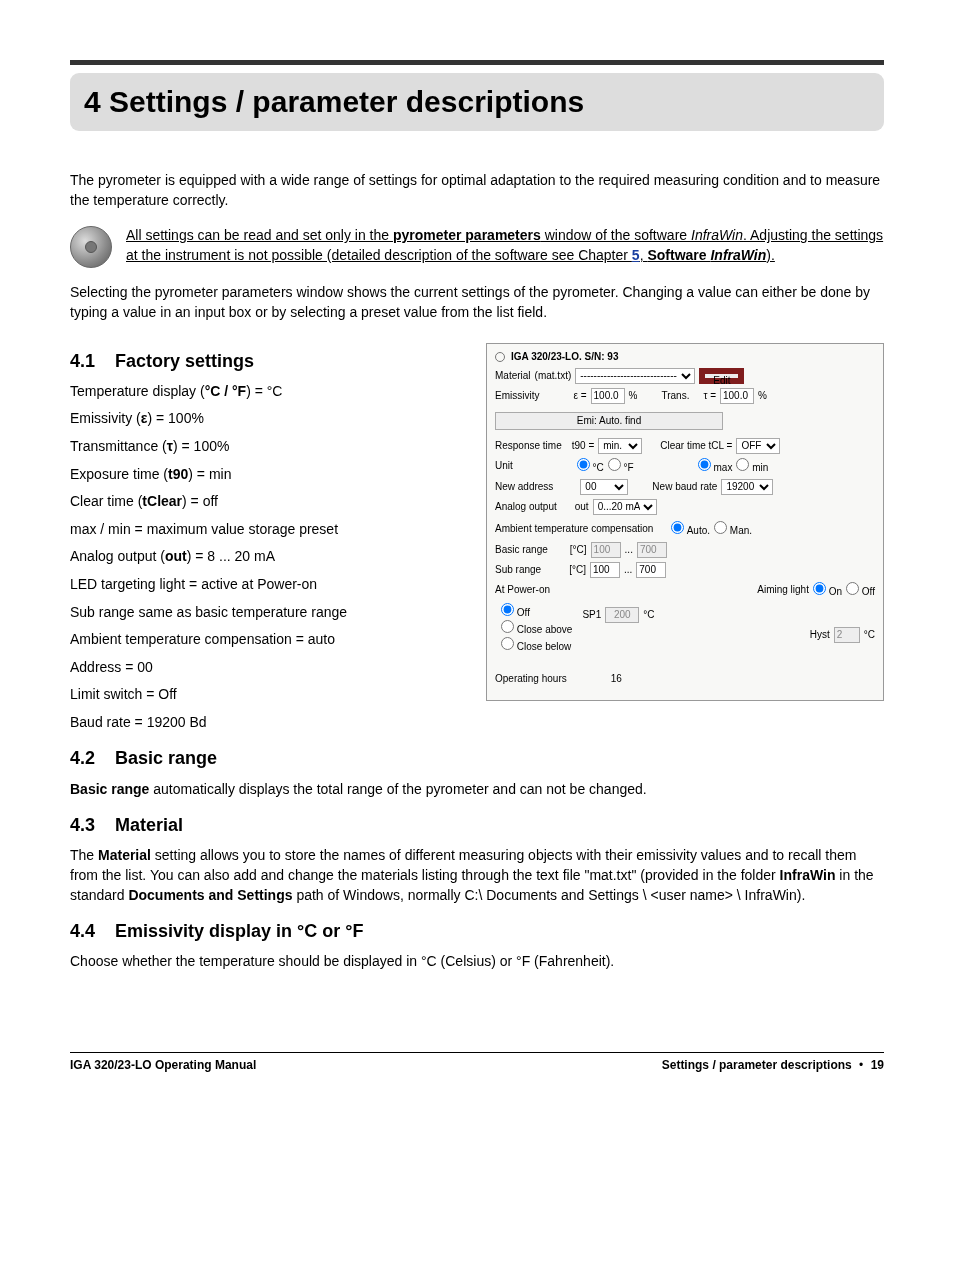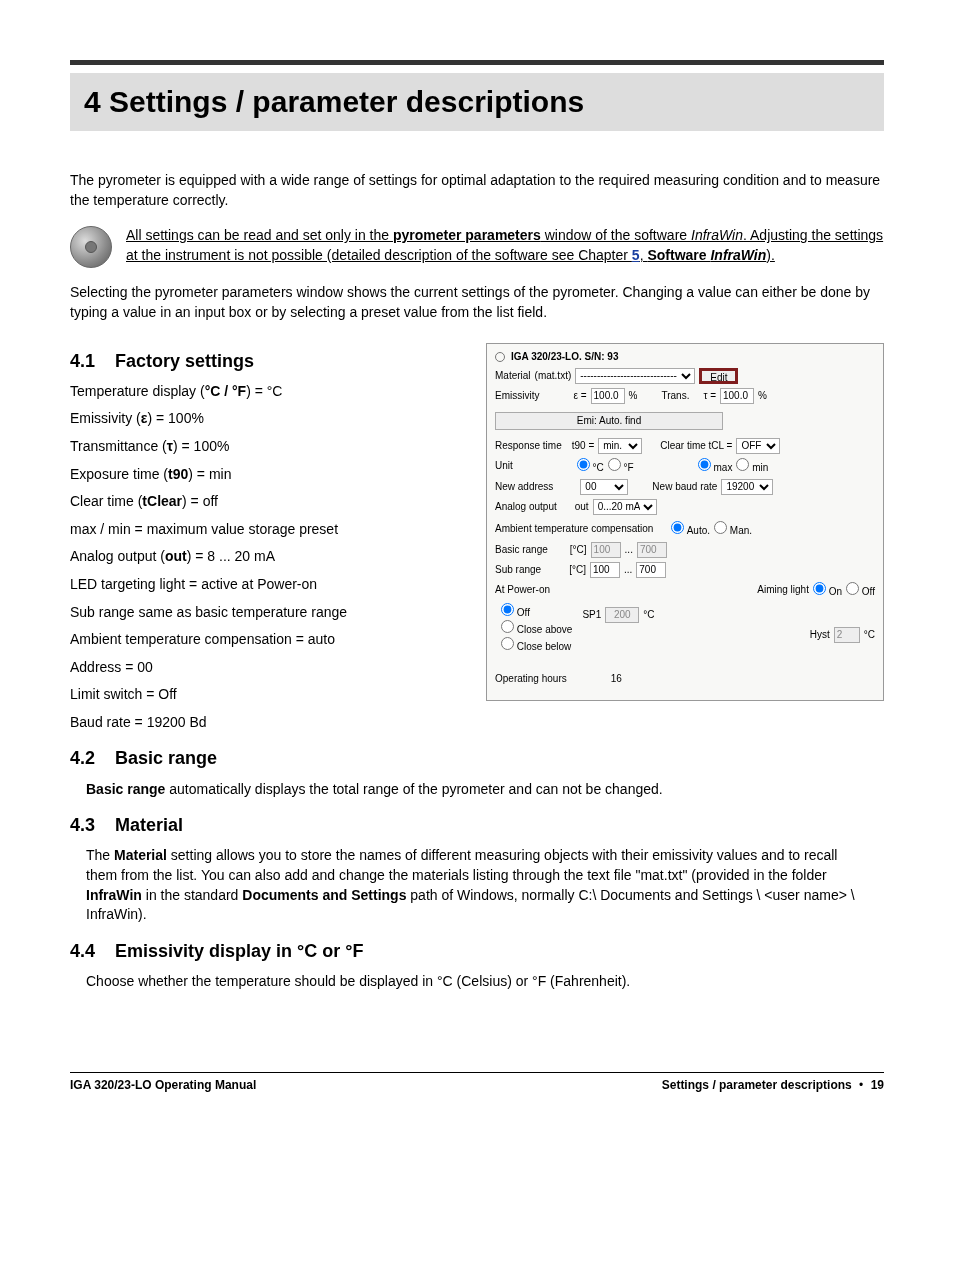--- a/index.html
+++ b/index.html
@@ -1,43 +1,43 @@
 <!DOCTYPE html>
 <html><head>
 <meta charset="utf-8">
 <style>
   * { box-sizing: border-box; margin: 0; padding: 0; }
   body { font-family: Verdana, Geneva, sans-serif; background: #fff; color: #000; width: 954px; margin: 0 auto; padding: 60px 70px 30px 70px; font-size: 14px; line-height: 1.4; }
   .top-rule { border-top: 5px solid #333; margin-bottom: 8px; }
-  h1 { background: #ddd; font-size: 30px; font-weight: bold; padding: 8px 14px; margin-bottom: 40px; }
+  h1 { background: #ddd; font-size: 30px; font-weight: bold; padding: 8px 14px; margin-bottom: 40px; border-radius: 9px; }
   .intro { margin-bottom: 16px; }
   .note-block { display: flex; align-items: flex-start; gap: 14px; margin-bottom: 14px; text-decoration: underline; }
   .note-icon { width: 42px; height: 42px; border-radius: 50%; background: radial-gradient(circle at 35% 35%, #ddd, #888 60%, #555); border: 1px solid #666; flex-shrink: 0; position: relative; }
   .note-icon::after { content:""; position:absolute; left:50%; top:50%; width:10px; height:10px; border-radius:50%; background:#777; border:1px solid #555; transform:translate(-50%,-50%);}
   .note-text p { margin-bottom: 4px; }
   .after-note { margin-bottom: 20px; }
   .two-col { display: flex; gap: 18px; align-items: flex-start; }
   .left-col { flex: 1 1 50%; }
   .right-col { flex: 1 1 50%; }
   h2 { font-size: 18px; font-weight: bold; margin-bottom: 8px; margin-top: 6px; }
   h2 .secnum { display:inline-block; min-width: 40px; }
   .fs-list p { margin-bottom: 8px; font-size: 14px; }
   .panel { border: 1px solid #999; font-family: Tahoma, Arial, sans-serif; font-size: 10px; background:#f8f8f6; padding:6px 8px 10px;}
   .panel .row { display:flex; align-items:center; gap:4px; margin:4px 0; flex-wrap:wrap;}
   .panel .titlebar { display:flex; align-items:center; gap:6px; font-weight:bold; margin-bottom:4px;}
   .panel .disk { width:10px;height:10px;border-radius:50%;border:1px solid #777;display:inline-block;}
   .panel label{ white-space:nowrap;}
   .panel input[type=text]{ font-size:10px; padding:0 2px; height:16px; border:1px solid #aaa; background:#fff;}
   .panel input.ro { background:#eee; color:#888;}
   .panel select{ font-size:10px; height:16px; border:1px solid #aaa; background:#fff;}
-  .panel .btn{ border:3px solid #7f1d1d; background:#eee; font-size:10px; padding:0 8px; height:16px; line-height:14px; display:inline-block;}
+  .panel .btn{ border:6px solid #7f1d1d; background:#eee; font-size:10px; padding:0 8px; height:16px; line-height:14px; display:inline-block;}
   .panel .widebtn{ border:1px solid #aaa; background:#eee; font-size:10px; height:18px; line-height:16px; text-align:center; margin:8px 0; display:block; width:60%; }
   .panel .group{ margin-top:6px;}
   .panel .indent{ margin-left:6px;}
-  .para { margin: 8px 16px 14px; }
+  .para { margin: 8px 0 14px; }
   a.ch5 { color:#1a3fa0; text-decoration: underline; font-weight:bold;}
   .footer { display:flex; justify-content:space-between; border-top:1px solid #000; margin-top:80px; padding-top:4px; font-size:12px; font-weight:bold;}
   .footer .right span.dot{ font-weight:normal; padding:0 4px;}
 </style>
 </head>
 <body>
 
 <div class="top-rule"></div>
 <h1>4  Settings / parameter descriptions</h1>
 

